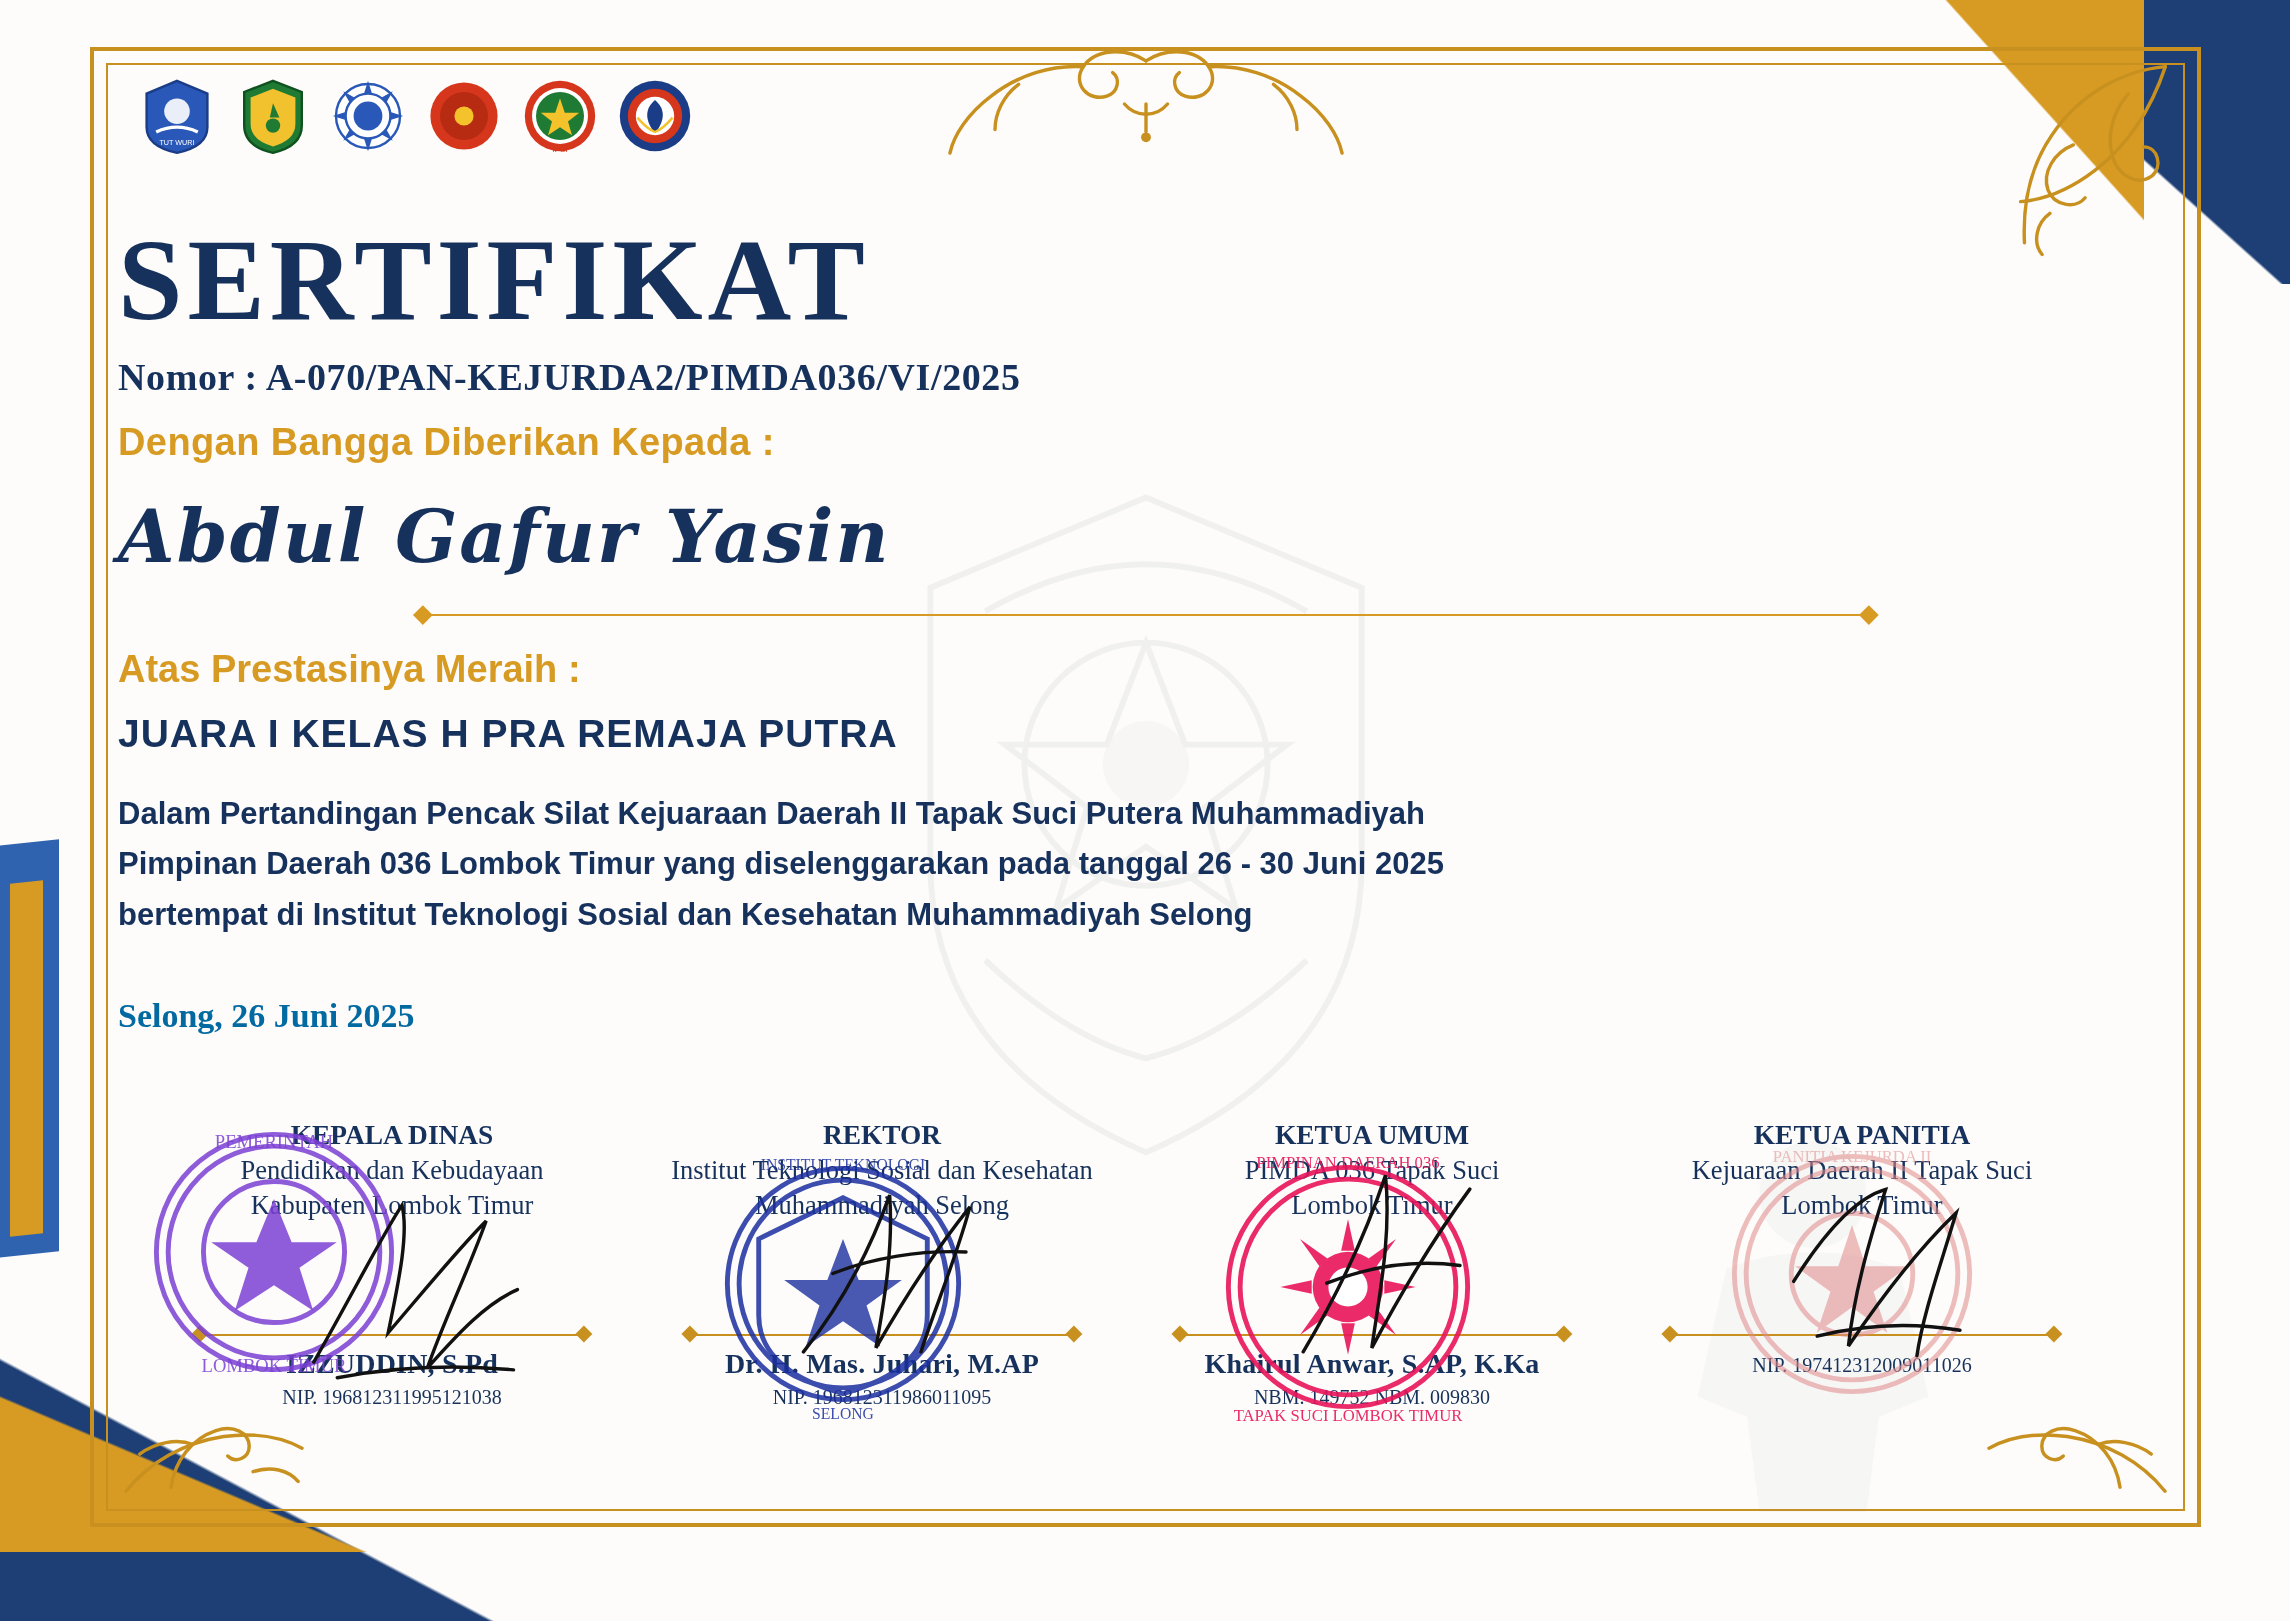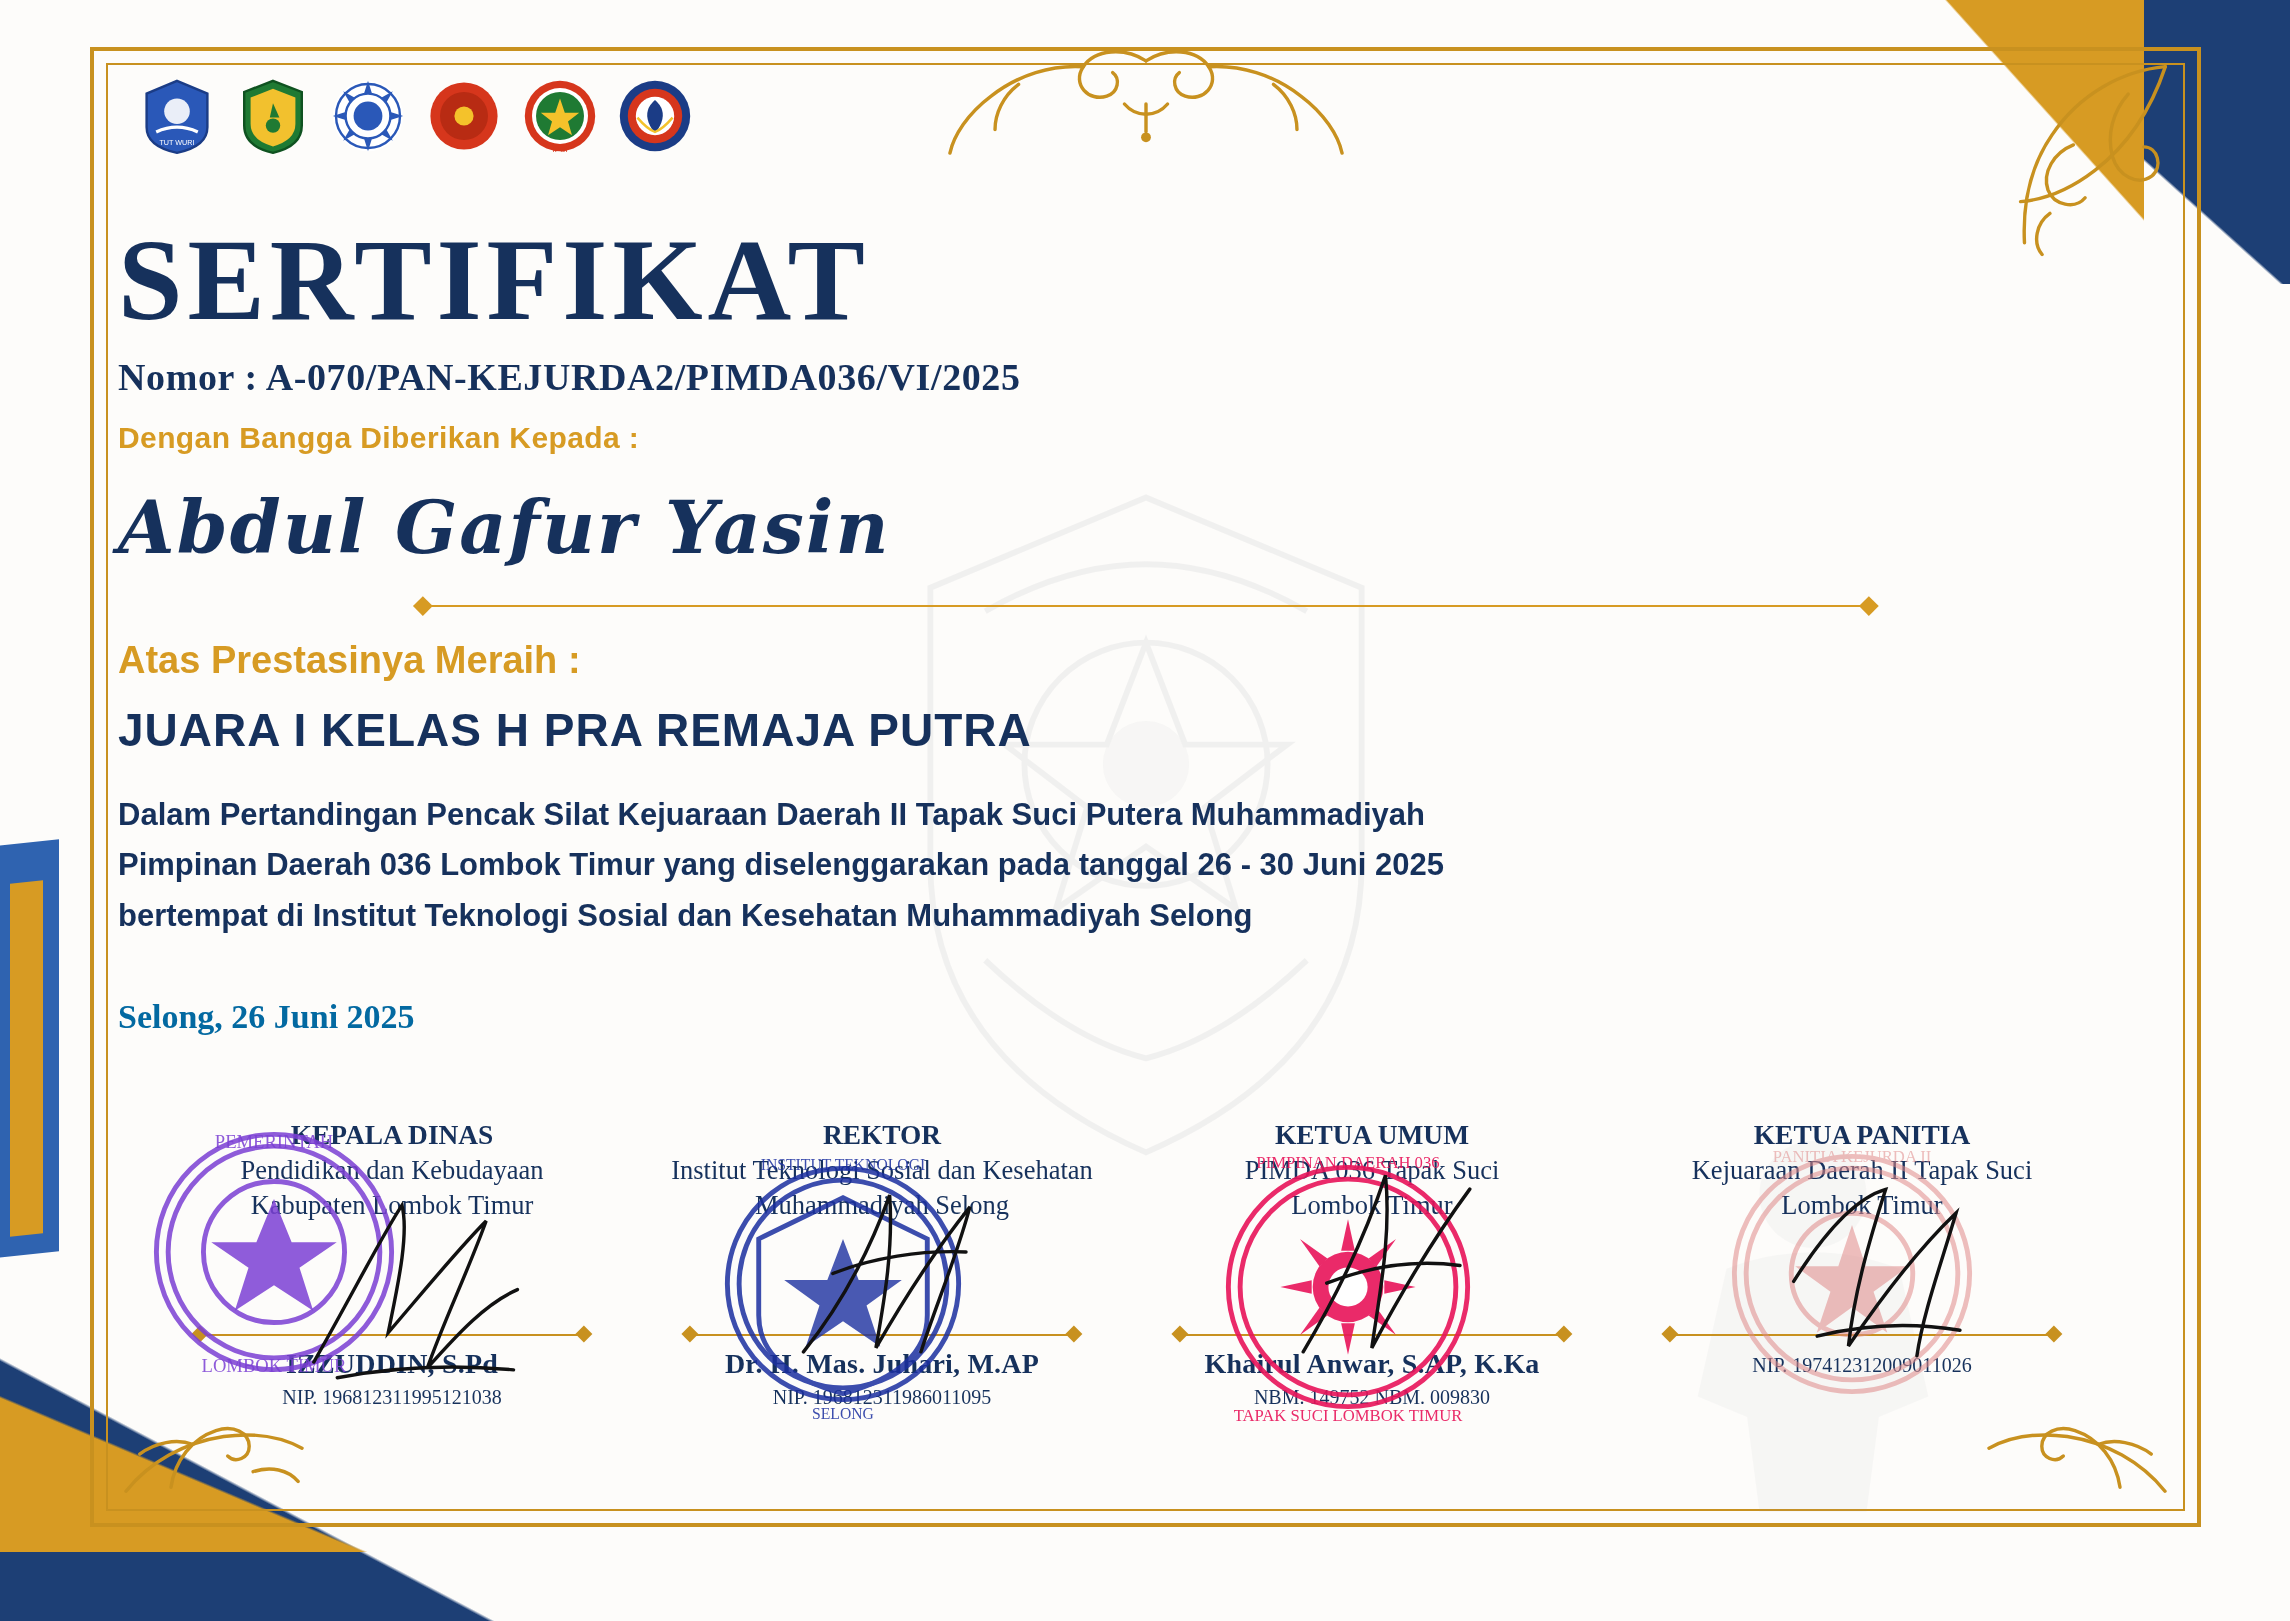--- a/index.html
+++ b/index.html
@@ -140,21 +140,21 @@
     margin-top: 13.7px;
     font-family: "Liberation Serif", serif;
     font-size: 38px;
     font-weight: bold;
     color: #16315c;
     letter-spacing: 0.6px;
   }
   .given-to {
     margin-top: 21.6px;
     font-family: "Liberation Sans", sans-serif;
-    font-size: 30px;
+    font-size: 38px;
     font-weight: bold;
     color: #d79b23;
     letter-spacing: 0.4px;
   }
   .recipient {
     margin-top: 29px;
     font-family: "DejaVu Serif", serif;
     font-size: 73px;
     font-style: italic;
     font-weight: bold;
@@ -190,21 +190,21 @@
   .achievement-label {
     margin-top: 23.5px;
     font-family: "Liberation Sans", sans-serif;
     font-size: 38px;
     font-weight: bold;
     color: #d79b23;
   }
   .achievement {
     margin-top: 21.6px;
     font-family: "Liberation Sans", sans-serif;
-    font-size: 46px;
+    font-size: 39px;
     font-weight: bold;
     color: #16315c;
     letter-spacing: 1px;
   }
   .desc {
     margin-top: 33px;
     font-family: "Liberation Sans", sans-serif;
     font-size: 31px;
     font-weight: bold;
     color: #16315c;

